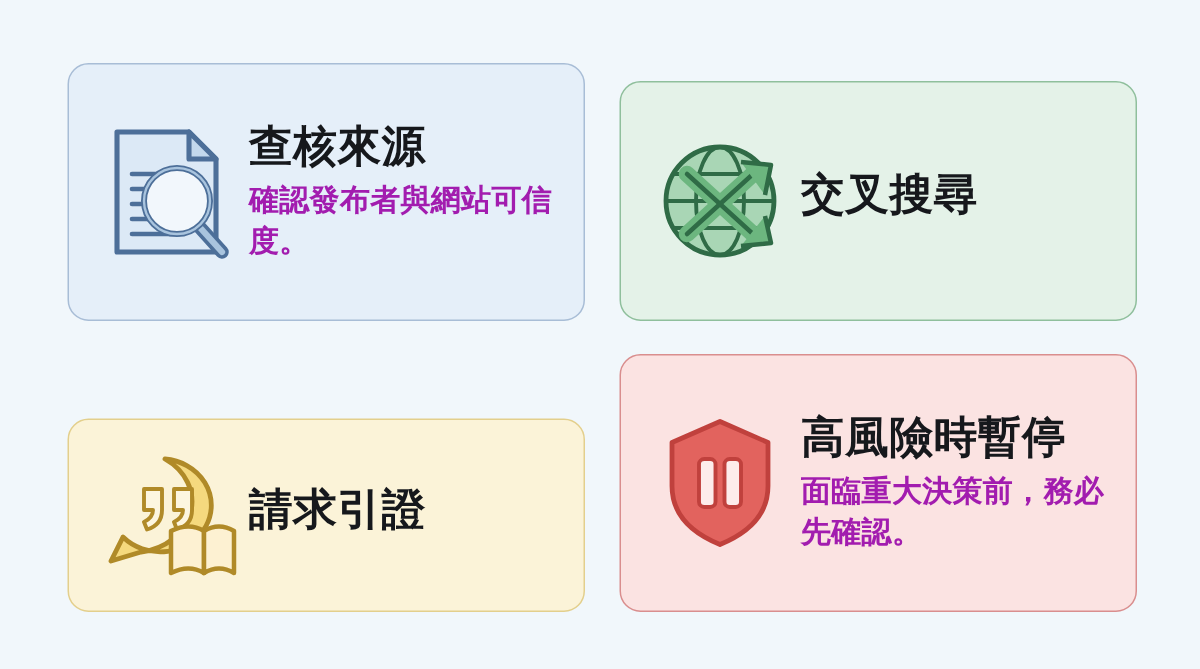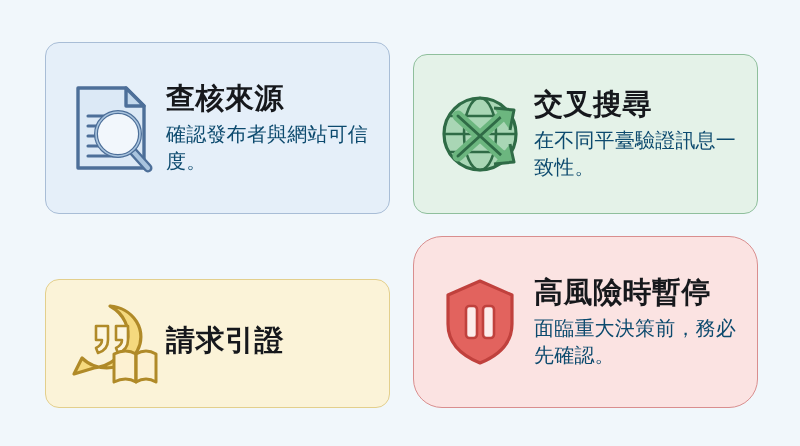--- a/index.html
+++ b/index.html
@@ -33,21 +33,21 @@
     border: 1.6px solid #b9c9dd;
     background: #e5eff9;
     display: flex;
     align-items: center;
     padding: 0 12px 0 14px;
     overflow: hidden;
   }
   .card.blue   { background: #e5eff9; border-color: #a8bdd6; }
   .card.green  { background: #e4f2e8; border-color: #8fbf9c; margin-top: 12px; }
   .card.yellow { background: #fbf3d8; border-color: #e3cf8c; margin-top: 43px; }
-  .card.red    { background: #fbe3e2; border-color: #d98e8e; border-radius: 29px; }
+  .card.red    { background: #fbe3e2; border-color: #d98e8e; }
 
   .icon-wrap {
     flex: 0 0 auto;
     width: 104px;
     height: 110px;
     display: flex;
     align-items: center;
     justify-content: center;
   }
   .icon-wrap svg { display: block; }
@@ -61,22 +61,22 @@
     font-size: 29px;
     font-weight: bold;
     color: #16181c;
     line-height: 1.12;
     letter-spacing: 0.5px;
     margin: 0 0 7px 0;
     white-space: nowrap;
   }
   .card-desc {
     font-size: 20px;
-    font-weight: normal;
-    color: #0c4a6e;
+    font-weight: bold;
+    color: #a21caf;
     line-height: 1.32;
     letter-spacing: 0.2px;
     margin: 0;
     max-width: 212px;
   }
   .card.red .card-desc { max-width: 218px; }
 </style>
 </head>
 <body>
 
@@ -124,21 +124,20 @@
           <g stroke="#2f6b46" stroke-width="3" fill="none" stroke-linecap="round" stroke-linejoin="round">
             <line x1="22" y1="26" x2="66" y2="66"></line>
             <line x1="66" y1="26" x2="22" y2="66"></line>
           </g>
           <path d="M58 18 L78 20 L74 40" fill="#6cb67f" stroke="#2f6b46" stroke-width="3" stroke-linejoin="round"></path>
           <path d="M74 54 L78 72 L58 74" fill="#6cb67f" stroke="#2f6b46" stroke-width="3" stroke-linejoin="round"></path>
         </svg>
       </div>
       <div class="text-col">
         <div class="card-title">交叉搜尋</div>
-        <div class="card-desc">在不同平臺驗證訊息一致性。</div>
       </div>
     </div>
 
     <div class="card yellow">
       <div class="icon-wrap">
         <svg width="96" height="92" viewBox="0 0 96 92" aria-hidden="true">
           <path d="M46 8 A34 31 0 1 1 18 60 L10 76 L30 70 A40 34 0 0 0 46 8 Z" fill="#f5d97e" stroke="#b08a28" stroke-width="3.2" stroke-linejoin="round"></path>
           <g fill="#fdf6e0" stroke="#b08a28" stroke-width="2.6" stroke-linejoin="round">
             <path d="M32 28 h12 v14 q0 10 -10 13 l-2 -5 q6 -3 6 -8 h-6 Z"></path>
             <path d="M52 28 h12 v14 q0 10 -10 13 l-2 -5 q6 -3 6 -8 h-6 Z"></path>

